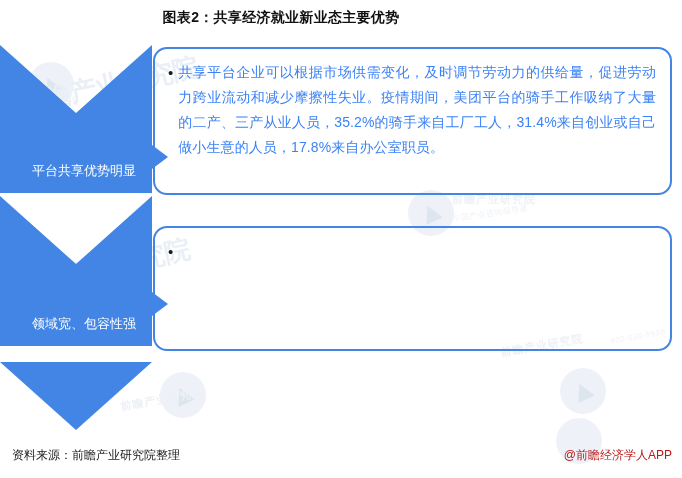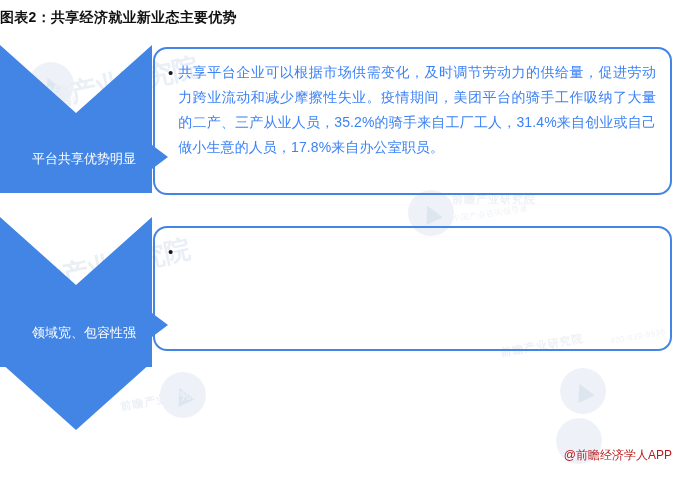--- a/index.html
+++ b/index.html
@@ -33,43 +33,44 @@
   .wm-txt2{
     color:#eef2f7;font-size:8px;white-space:nowrap;letter-spacing:.5px;
   }
   .wm-big{
     color:#eaeff6;font-size:26px;font-weight:bold;white-space:nowrap;
   }
 
   
   .title{
     position:absolute;top:9px;left:0;width:562px;
+    text-align:center;
     font-size:14px;font-weight:bold;color:#111111;
     letter-spacing:.3px;
   }
 
   
   .chev{
     position:absolute;left:0;
     background:#4285e4;
     display:flex;align-items:flex-end;justify-content:center;
     color:#ffffff;
   }
   .chev-label{
     font-size:13px;line-height:21px;
     text-align:center;width:128px;
-    padding-bottom:24px;
+    padding-bottom:12px;
   }
   #chev1{
     top:45px;width:168px;height:148px;
     clip-path:polygon(0 0, 76px 68px, 152px 0, 152px 100px,
                       168px 112px, 152px 124px, 152px 148px, 0 148px);
   }
   #chev2{
-    top:217px;width:168px;height:150px;
+    top:196px;width:168px;height:150px;
     clip-path:polygon(0 0, 76px 68px, 152px 0, 152px 96px,
                       168px 108px, 152px 120px, 152px 150px,
                       76px 150px, 0 150px);
   }
   #chev-tail{
     position:absolute;left:0;top:362px;width:152px;height:70px;
     background:#4285e4;
     clip-path:polygon(0 0, 76px 68px, 152px 0, 152px 0, 0 0);
   }
 
@@ -163,15 +164,16 @@
       <div class="box-text">共享平台企业可以根据市场供需变化，及时调节劳动力的供给量，促进劳动力跨业流动和减少摩擦性失业。疫情期间，美团平台的骑手工作吸纳了大量的二产、三产从业人员，35.2%的骑手来自工厂工人，31.4%来自创业或自己做小生意的人员，17.8%来自办公室职员。</div>
     </div>
   </div>
 
   <div class="box" id="box2">
     <div class="box-inner">
       <div class="bullet">•</div>
     </div>
   </div>
 
+  <div class="footer-left">资料来源：前瞻产业研究院整理</div>
   <div class="footer-right">@前瞻经济学人APP</div>
 
 </div>
 
 </body></html>

